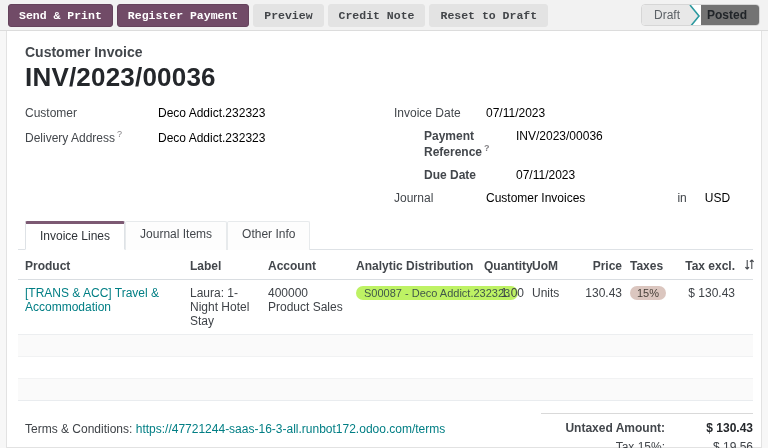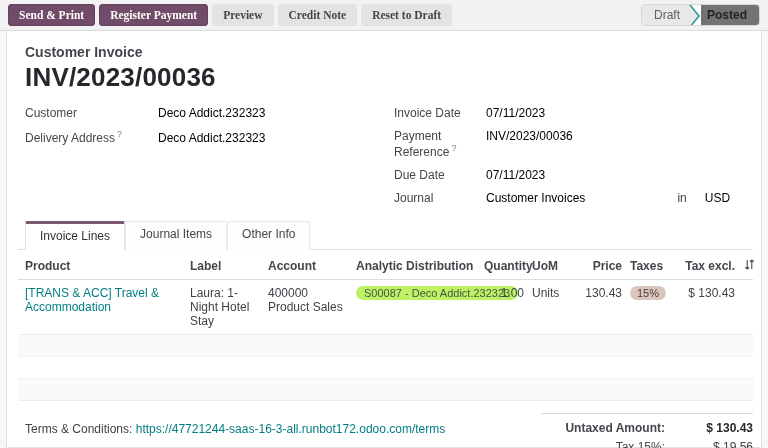--- a/index.html
+++ b/index.html
@@ -16,21 +16,21 @@
 
   
   .control-panel {
     height: 31px;
     background: #f2f2f2;
     border-bottom: 1px solid #dcdcdc;
     display: flex; align-items: center;
     padding: 0 8px; gap: 4px;
   }
   .btn {
-    font-family: Liberation Serif, serif;
+    font-family: Liberation Mono, monospace;
     font-size: 11.5px;
     font-weight: 600;
     border-radius: 3px;
     padding: 4px 10px;
     border: 1px solid transparent;
     cursor: pointer;
     white-space: nowrap;
   }
   .btn-primary { background: #714B67; border-color: #65435c; color: #fff; }
   .btn-secondary { background: #e3e3e3; border-color: #e3e3e3; color: #424549; }
@@ -68,21 +68,21 @@
     padding-left: 7px; margin-top: 2px; margin-bottom: 13px;
     letter-spacing: .2px;
   }
 
   
   .fields { display: grid; grid-template-columns: 1fr 1fr; column-gap: 10px; padding-left: 7px; }
   .fgroup .frow { display: flex; align-items: baseline; margin-bottom: 9px; min-height: 14px; }
   .fgroup-left .flabel { width: 133px; flex: 0 0 133px; }
   .fgroup-right .flabel { width: 92px; flex: 0 0 92px; }
   .flabel { color: #43474c; }
-  .flabel.bold { font-weight: 400; }
+  .flabel.bold { font-weight: 700; margin-left: 30px; }
   .fvalue { color: #000000; }
   .help-sup { font-size: 9px; color: #817f83; vertical-align: super; margin-left: 2px; }
   .journal-in { margin-left: 92px; color: #3f4348; }
   .journal-cur { margin-left: 18px; }
 
   
   .tabs {
     display: flex;
     margin-top: 6px;
     border-bottom: 1px solid #dee2e6;

